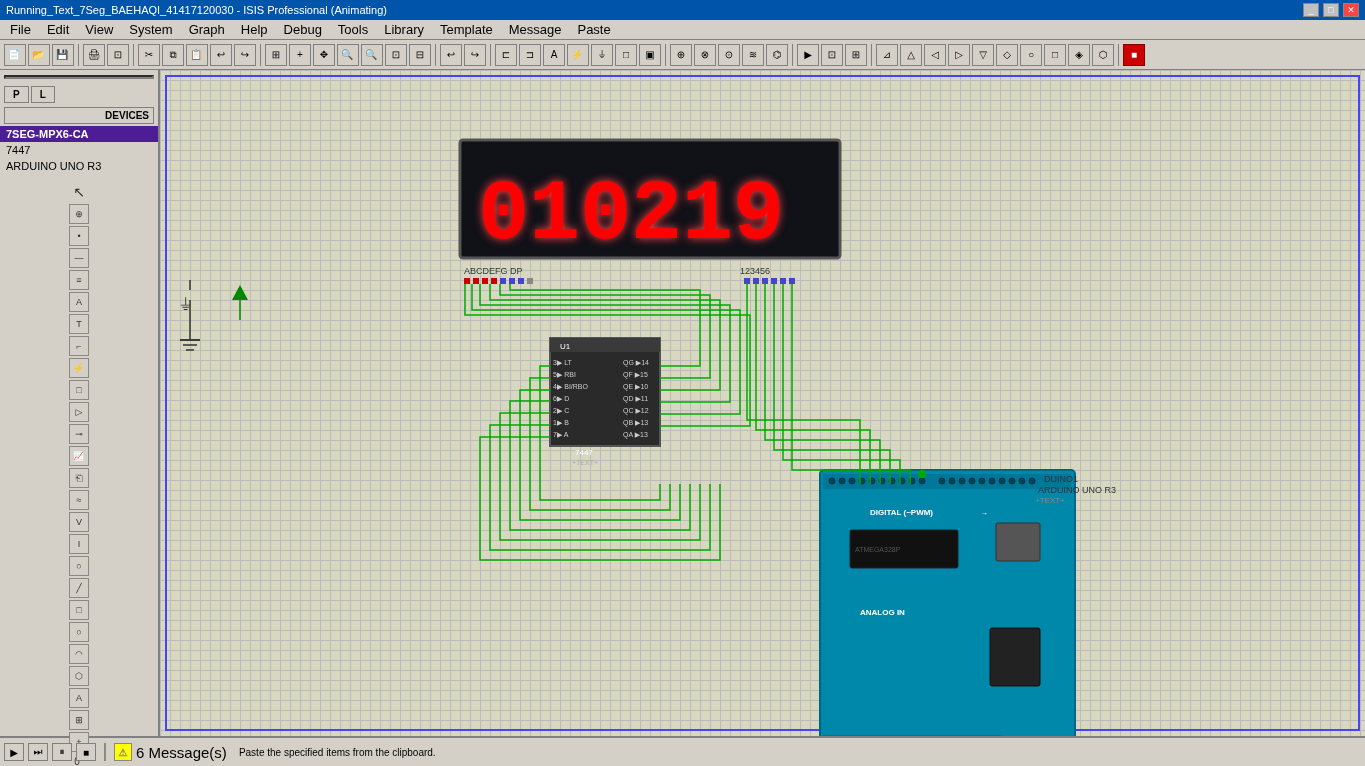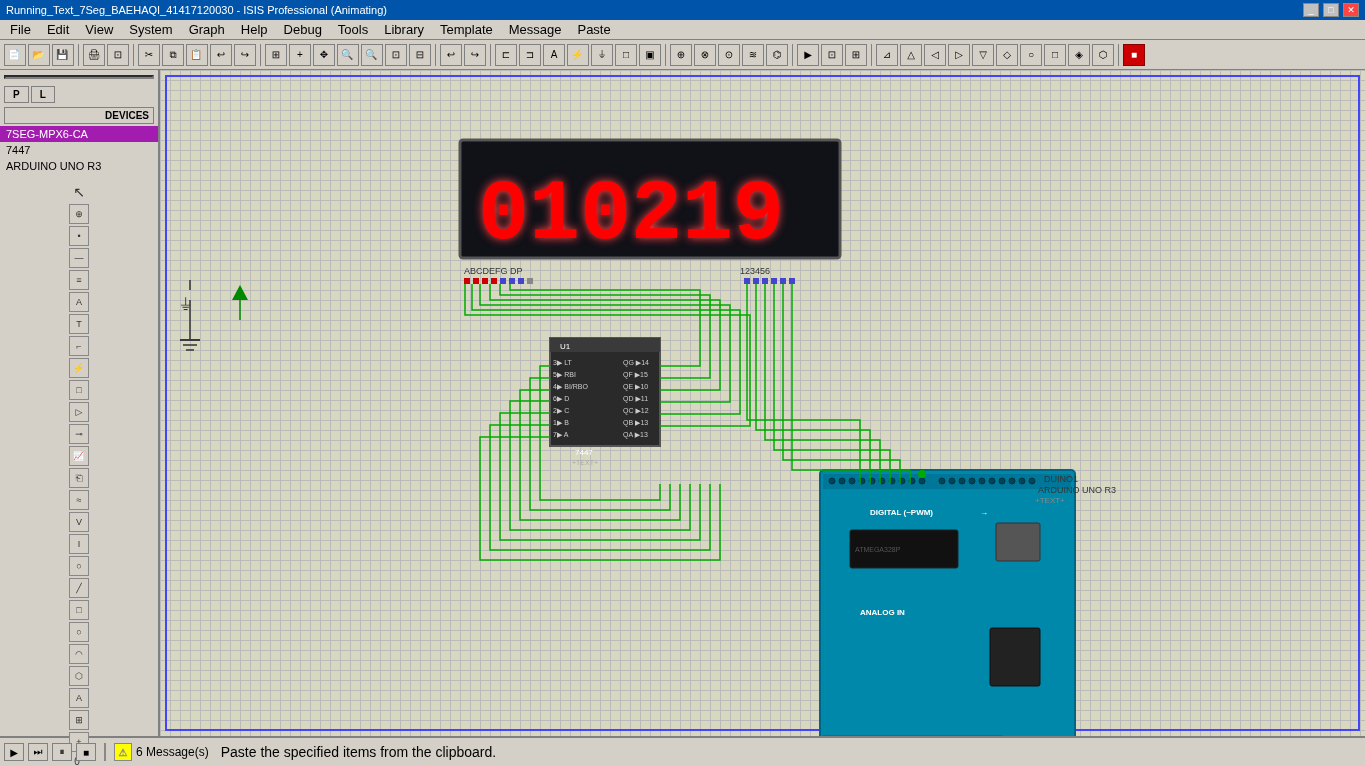--- a/index.html
+++ b/index.html
@@ -64,21 +64,21 @@
 
     
     #devices-label {
       background: #d4d0c8; border: 1px solid #808080;
       margin: 2px 4px; padding: 2px 4px; font-size: 10px; font-weight: bold;
       text-align: right;
     }
     .device-item {
       padding: 2px 6px; font-size: 11px; cursor: pointer; color: #000;
     }
-    .device-item.selected { background: #a21caf; color: white; }
+    .device-item.selected { background: #4c1d95; color: white; font-weight: bold; }
 
     
     #canvas-area {
       flex: 1; background: #c8c8b0; position: relative; overflow: hidden;
     }
 
     
     #wires-svg {
       position: absolute; top: 0; left: 0;
       width: 100%; height: 100%;
@@ -94,21 +94,21 @@
     .status-play-btn {
       width: 20px; height: 18px; background: #d4d0c8;
       border: 1px solid #808080; display: flex; align-items: center;
       justify-content: center; cursor: pointer; font-size: 10px;
     }
     .status-msg-icon {
       width: 18px; height: 18px; background: yellow;
       border: 1px solid #888; display: flex; align-items: center;
       justify-content: center; font-size: 10px; font-weight: bold; color: #888;
     }
-    #status-text { flex: 1; font-size: 14px; color: #000; }
+    #status-text { flex: 1; font-size: 10px; color: #000; }
 
     
     .grid-canvas {
       position: absolute; top: 0; left: 0; width: 100%; height: 100%;
       background-image:
         linear-gradient(to right, #bbb 1px, transparent 1px),
         linear-gradient(to bottom, #bbb 1px, transparent 1px);
       background-size: 10px 10px;
       background-color: #d8d8c0;
     }
@@ -428,15 +428,15 @@
 
 </div>
 
 <div id="status-bar">
   <div class="status-play-btn">▶</div>
   <div class="status-play-btn">⏭</div>
   <div class="status-play-btn">⏸</div>
   <div class="status-play-btn">■</div>
   <div style="width:2px; height:18px; background:#888; margin:0 4px;"></div>
   <div class="status-msg-icon">⚠</div>
-  <span style="font-size:12px; margin-right:8px;">6 Message(s)</span>
+  <span style="font-size:15px; margin-right:8px;">6 Message(s)</span>
   <span id="status-text">Paste the specified items from the clipboard.</span>
 </div>
 
 </body></html>

